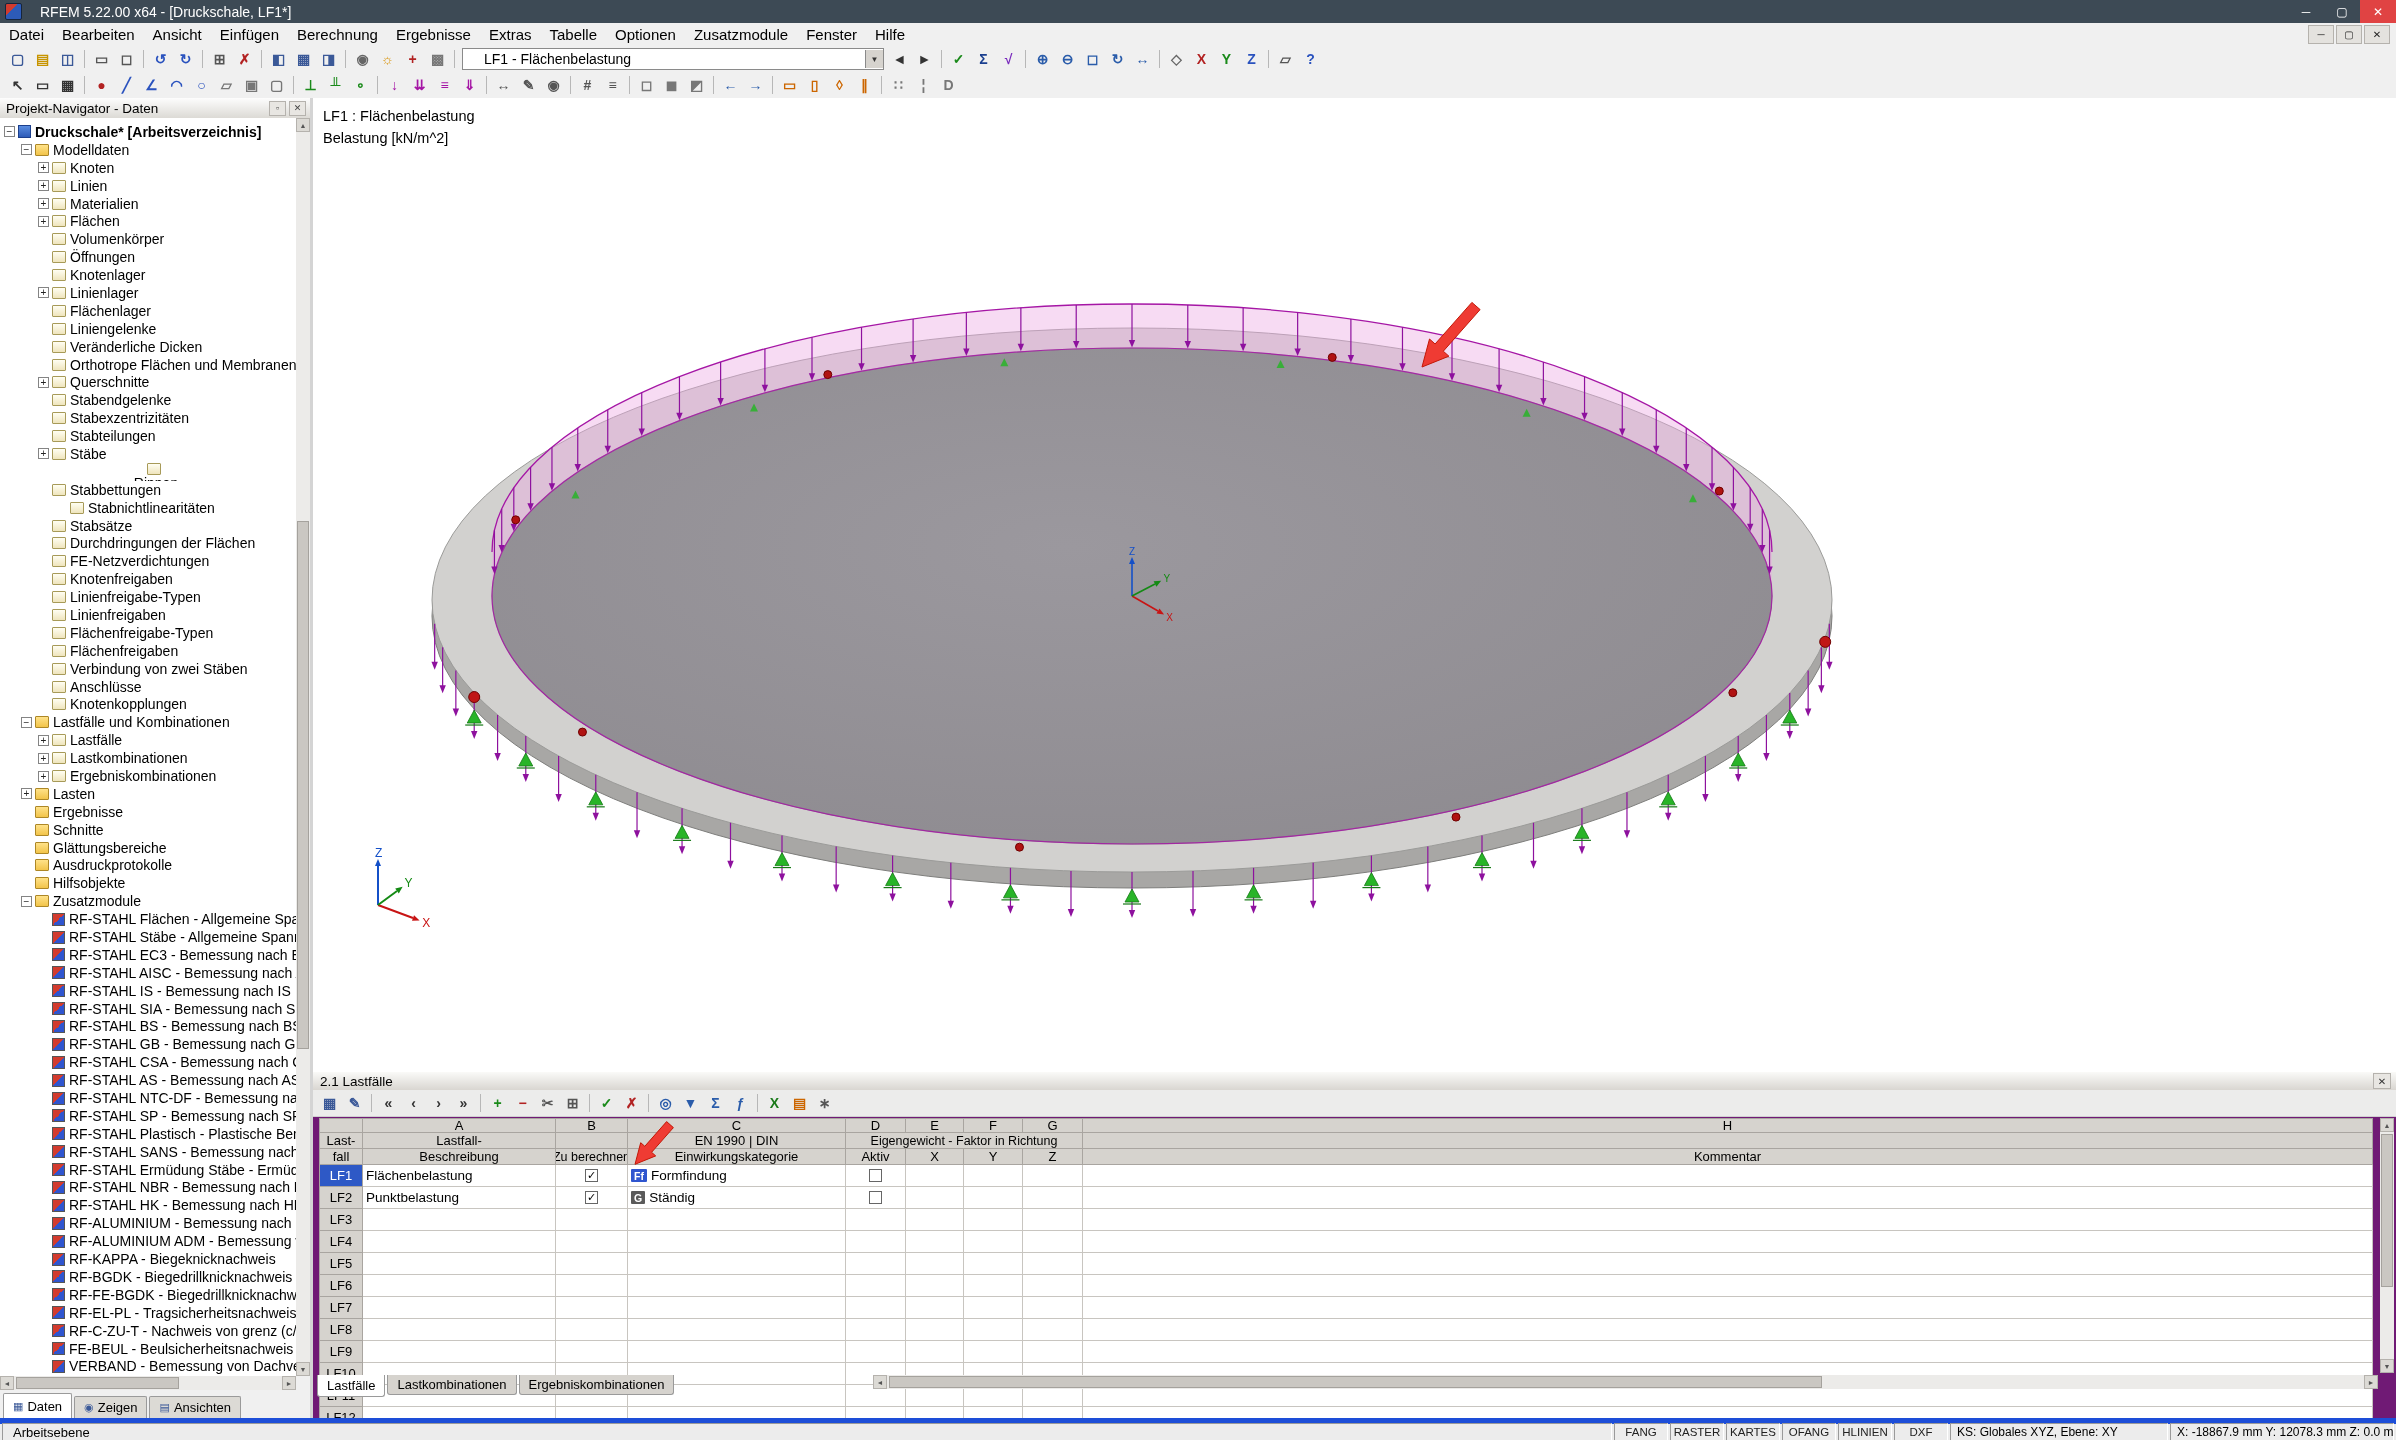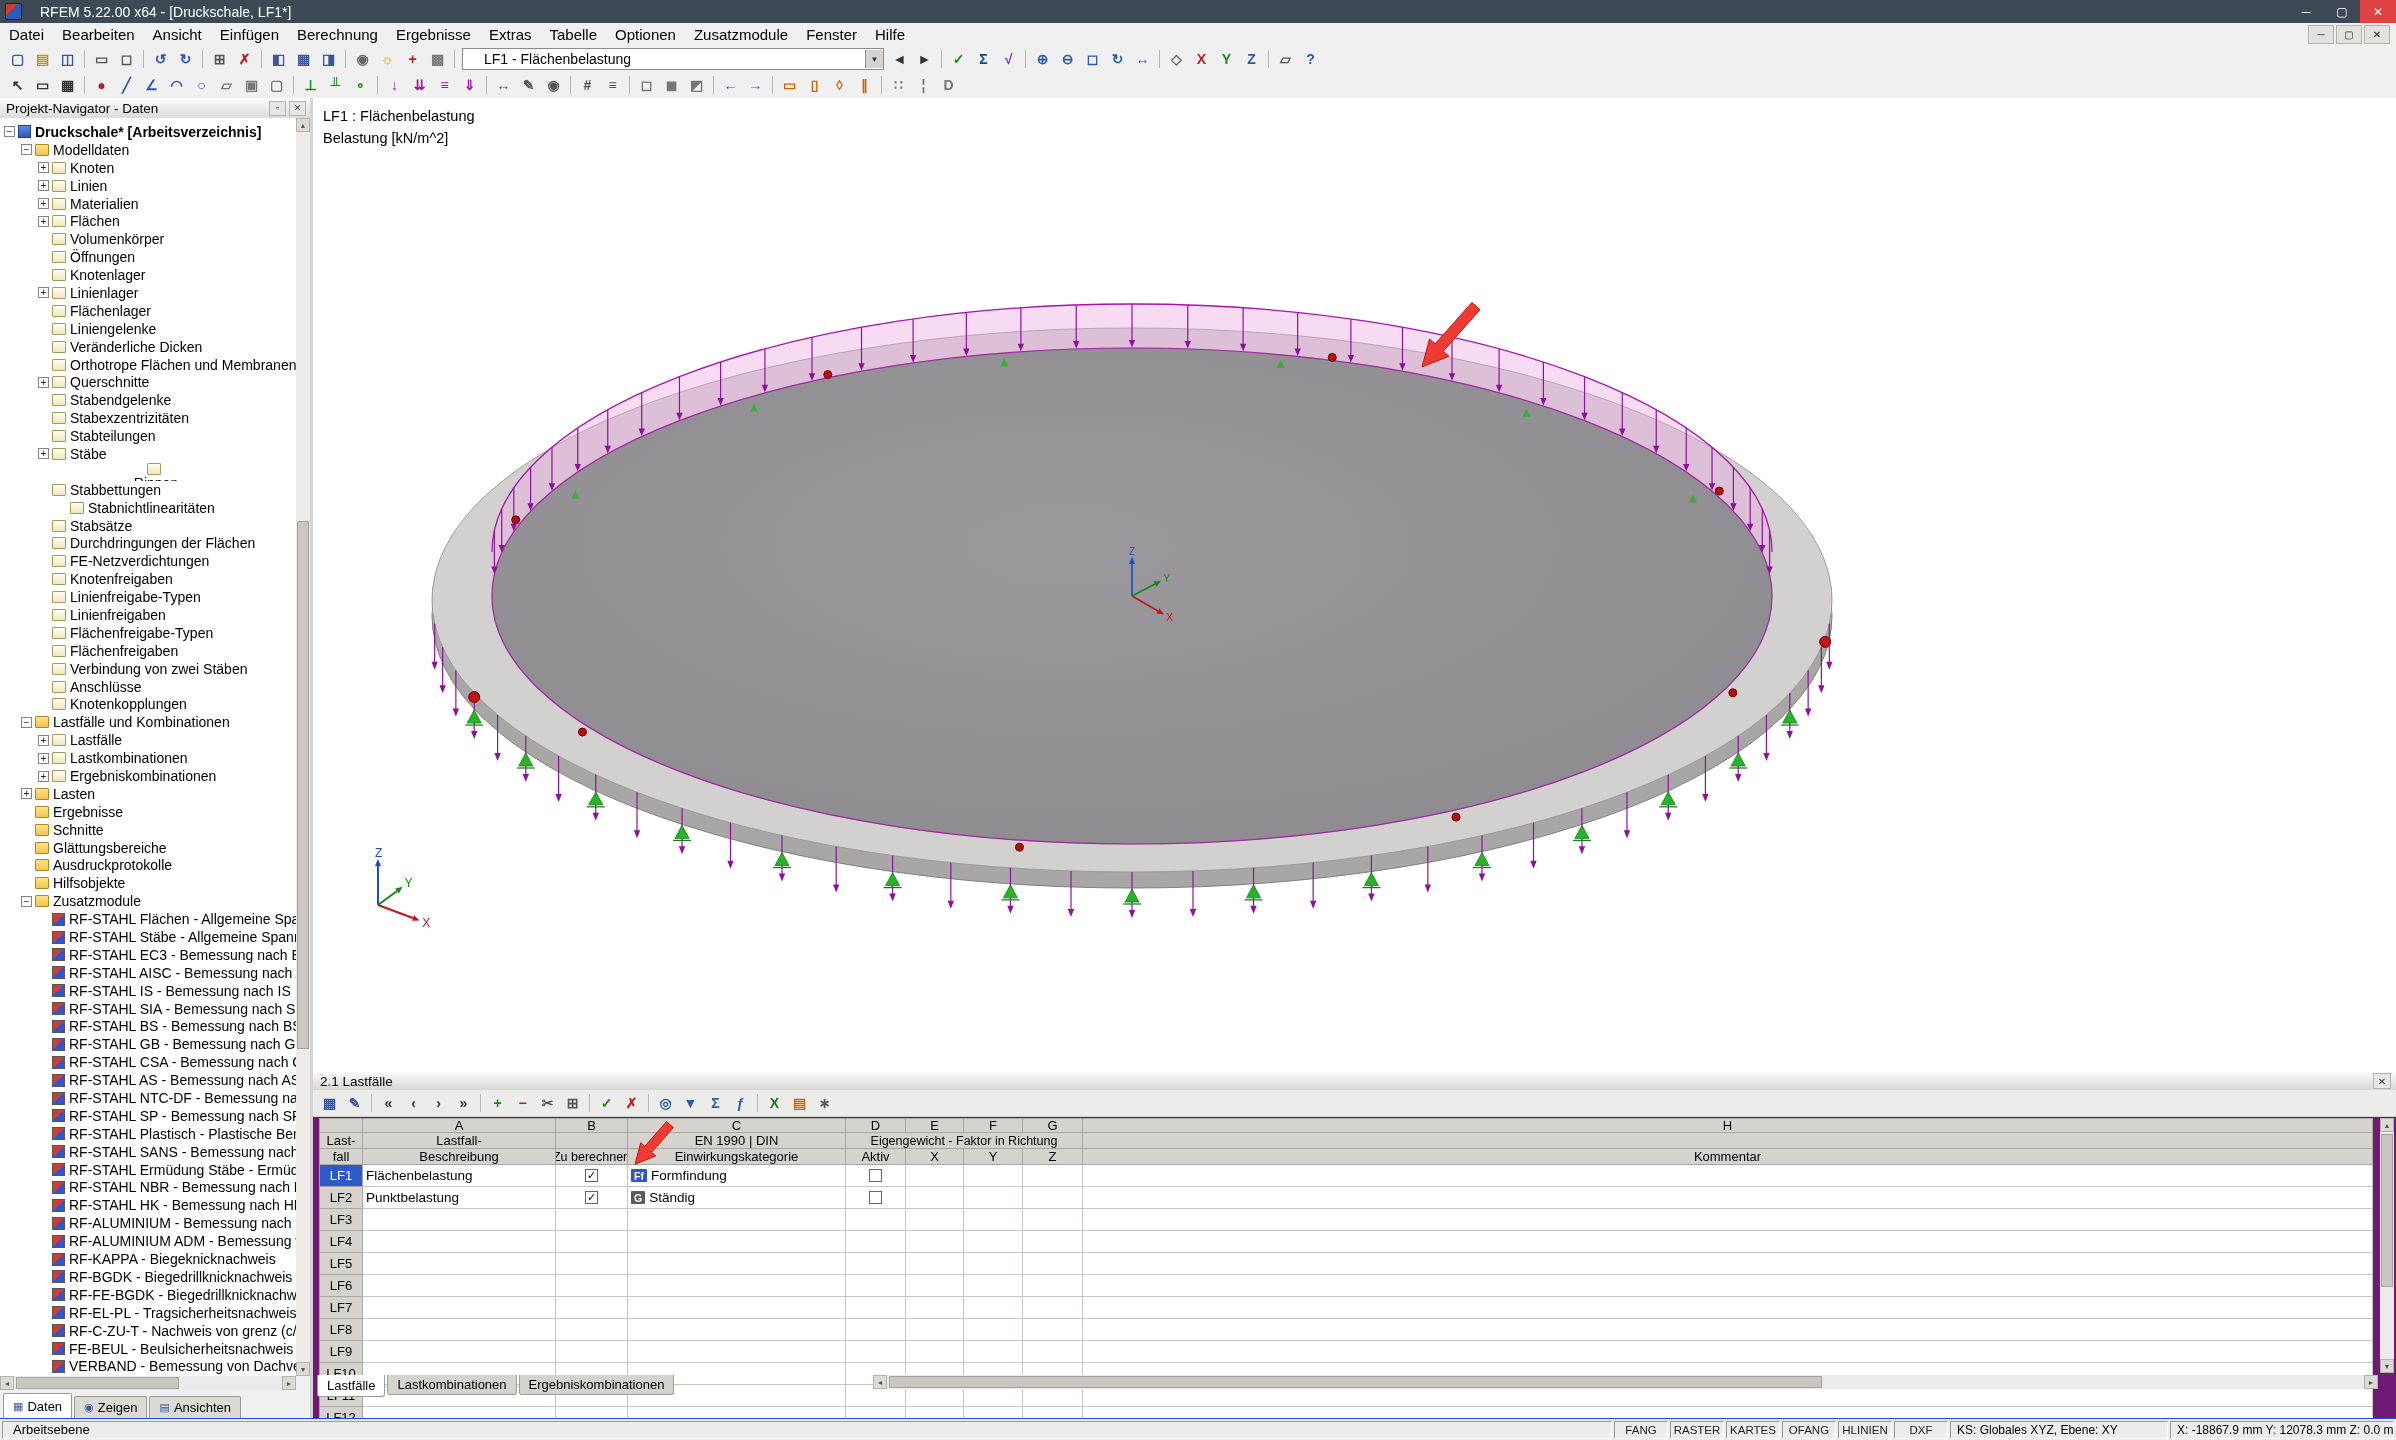--- a/index.html
+++ b/index.html
@@ -104,21 +104,21 @@
   .tp-vscroll{position:absolute;right:2px;top:46px;width:14px;height:255px;background:#ecebe9;}
   .tp-vscroll .sb-thumb{left:1px;right:1px;top:16px;height:60%;}
   .tp-tabs{position:absolute;left:4px;top:303px;height:23px;display:flex;align-items:flex-start;}
   .ttab{height:19px;display:flex;align-items:center;padding:0 9px;font-size:13px;background:#d6d3ce;
         border:1px solid #9a9a9a;border-top:none;margin-right:2px;border-radius:0 0 3px 3px;}
   .ttab.active{background:#fff;height:21px;}
   .tp-hscroll{position:absolute;left:560px;right:18px;top:303px;height:14px;background:#ecebe9;}
   .tp-hscroll .sb-thumb{top:1px;bottom:1px;left:16px;width:62%;}
   .tp-arrow{position:absolute;left:0;top:0;pointer-events:none;}
   
-  .statusbar{position:absolute;left:0;right:0;bottom:0;height:22px;background:#ececec;border-top:1px solid #1d4ed8;
+  .statusbar{position:absolute;left:0;right:0;bottom:0;height:22px;background:#ececec;border-top:6px solid #1d4ed8;
              display:flex;align-items:center;gap:2px;padding:0 2px;box-sizing:border-box;}
   .sseg{border:1px solid;border-color:#9a9a9a #ffffff #ffffff #9a9a9a;height:18px;display:flex;align-items:center;
         box-sizing:border-box;background:#ececec;overflow:hidden;white-space:nowrap;}
   .sseg.left{flex:1;padding-left:10px;font-size:13px;}
   .sseg.tog{width:54px;justify-content:center;font-size:11.5px;color:#222;flex:none;}
   .sseg.ks{width:218px;font-size:12px;padding-left:6px;flex:none;}
   .sseg.coords{width:224px;font-size:12px;padding-left:6px;flex:none;}
 </style>
 </head>
 <body>

